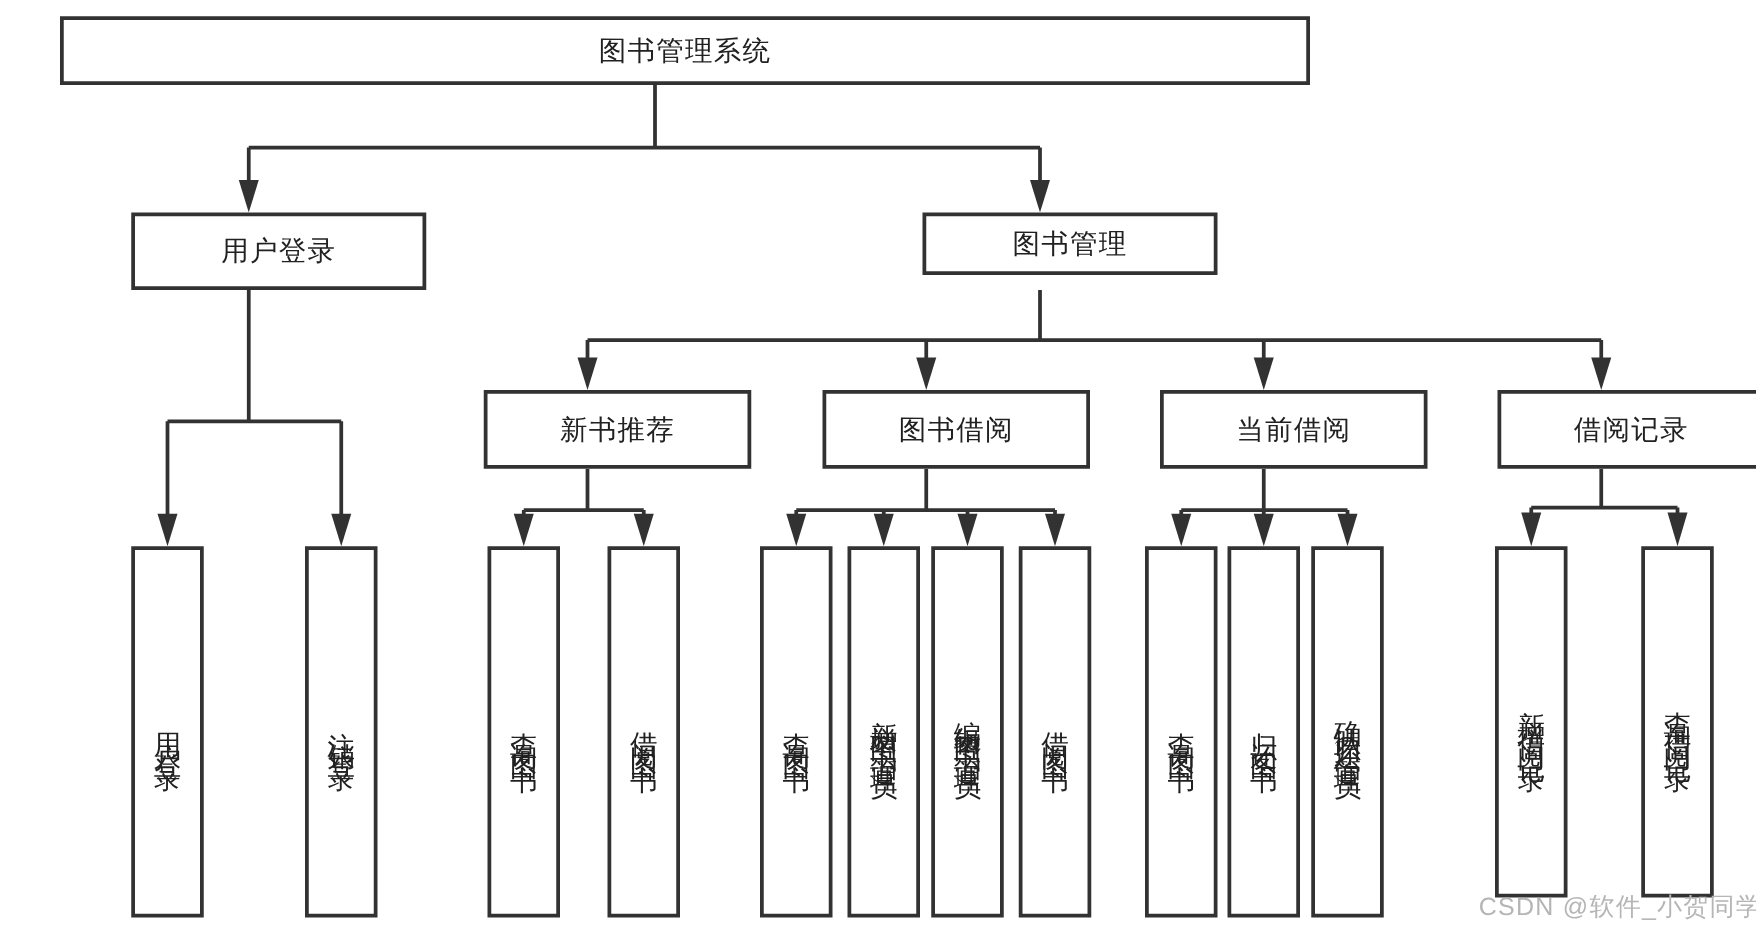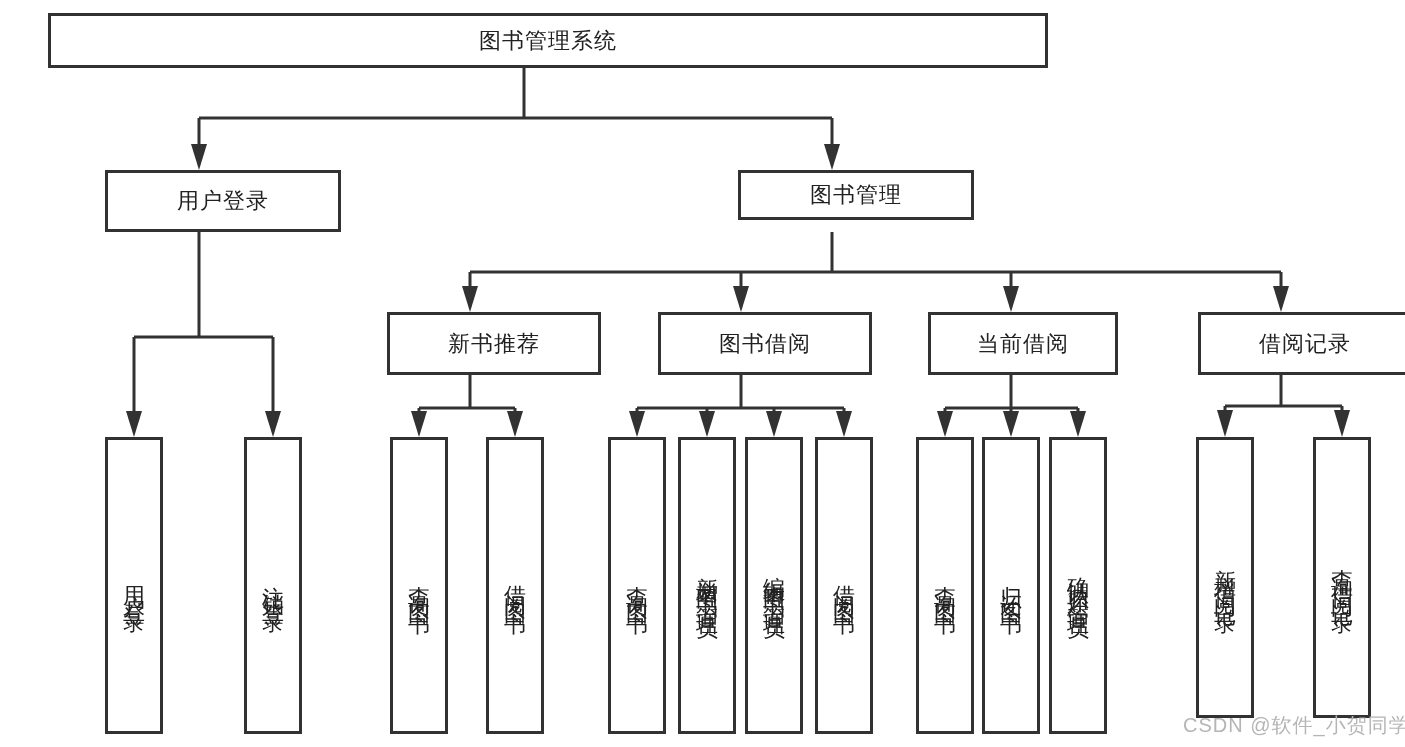--- a/index.html
+++ b/index.html
@@ -104,21 +104,21 @@
     </g>
   </svg>
 
   <div class="box" style="left:24px;top:13px;width:1000px;height:55px">图书管理系统</div>
 
   <div class="box" style="left:81px;top:170px;width:236px;height:62px">用户登录</div>
   <div class="box" style="left:714px;top:170px;width:236px;height:50px">图书管理</div>
 
   <div class="box" style="left:363px;top:312px;width:214px;height:63px">新书推荐</div>
   <div class="box" style="left:634px;top:312px;width:214px;height:63px">图书借阅</div>
-  <div class="box" style="left:904px;top:312px;width:190px;height:63px">当前借阅</div>
+  <div class="box" style="left:904px;top:312px;width:214px;height:63px">当前借阅</div>
   <div class="box" style="left:1174px;top:312px;width:214px;height:63px">借阅记录</div>
 
   <div class="vbox" style="left:105px;top:437px;width:58px;height:297px">用户登录</div>
   <div class="vbox" style="left:244px;top:437px;width:58px;height:297px">注销登录</div>
 
   <div class="vbox" style="left:390px;top:437px;width:58px;height:297px">查询图书</div>
   <div class="vbox" style="left:486px;top:437px;width:58px;height:297px">借阅图书</div>
 
   <div class="vbox" style="left:608px;top:437px;width:58px;height:297px">查询图书</div>
   <div class="vbox" style="left:678px;top:437px;width:58px;height:297px;letter-spacing:6px">新增图书（管理员）</div>

